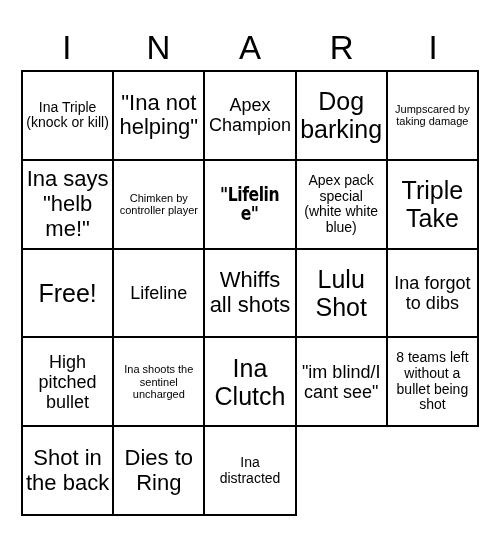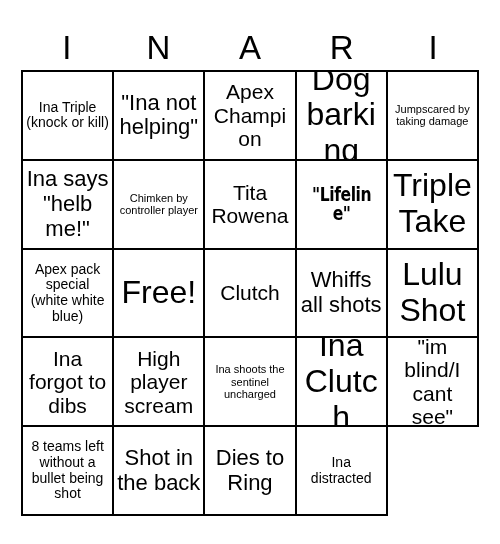--- a/index.html
+++ b/index.html
@@ -69,23 +69,23 @@
     background: #ffffff;
   }
   .cell span {
     display: block;
     width: 100%;
     line-height: 1.12;
     word-wrap: break-word;
   }
 
   
-  .fs-xl  span { font-size: 32px; }
+  .fs-xl  span { font-size: 25px; }
   .fs-lg  span { font-size: 22px; }
-  .fs-md  span { font-size: 21px; }
+  .fs-md  span { font-size: 18px; }
   .fs-sm  span { font-size: 14px; }
   .fs-xs  span { font-size: 11px; }
 
   
   .fs-impact span {
     font-size: 19px;
     font-weight: 700;
     font-family: "DejaVu Sans", sans-serif;
     transform: scaleX(0.82);
     letter-spacing: -0.5px;
@@ -122,51 +122,48 @@
 
     <div class="cell fs-xs">
         <span>Jumpscared by taking damage</span>
       </div>
     <div class="cell fs-lg">
         <span>Ina says "helb me!"</span>
       </div>
     <div class="cell fs-xs">
         <span>Chimken by controller player</span>
       </div>
-    <div class="cell fs-md">
-        <span>Tita Rowena</span>
-      </div>
     <div class="cell fs-impact">
         <span>"Lifeline"</span>
       </div>
 
+    <div class="cell fs-sm">
+        <span>Apex pack special (white white blue)</span>
+      </div>
     <div class="cell fs-xl">
         <span>Triple Take</span>
-      </div>
-    <div class="cell fs-sm">
-        <span>Apex pack special (white white blue)</span>
       </div>
     <div class="cell fs-xl">
         <span>Free!</span>
       </div>
     <div class="cell fs-md">
-        <span>Clutch</span>
+        <span>Lifeline</span>
       </div>
     <div class="cell fs-lg">
         <span>Whiffs all shots</span>
       </div>
 
     <div class="cell fs-xl">
         <span>Lulu Shot</span>
       </div>
     <div class="cell fs-md">
         <span>Ina forgot to dibs</span>
       </div>
     <div class="cell fs-md">
-        <span>High player scream</span>
+        <span>High pitched bullet</span>
       </div>
     <div class="cell fs-xs">
         <span>Ina shoots the sentinel uncharged</span>
       </div>
     <div class="cell fs-xl">
         <span>Ina Clutch</span>
       </div>
 
     <div class="cell fs-md">
         <span>"im blind/I cant see"</span>

